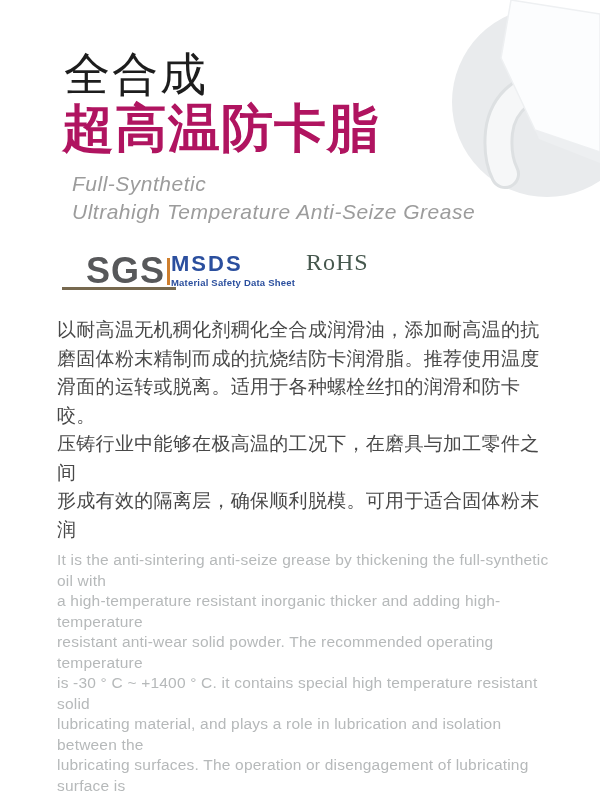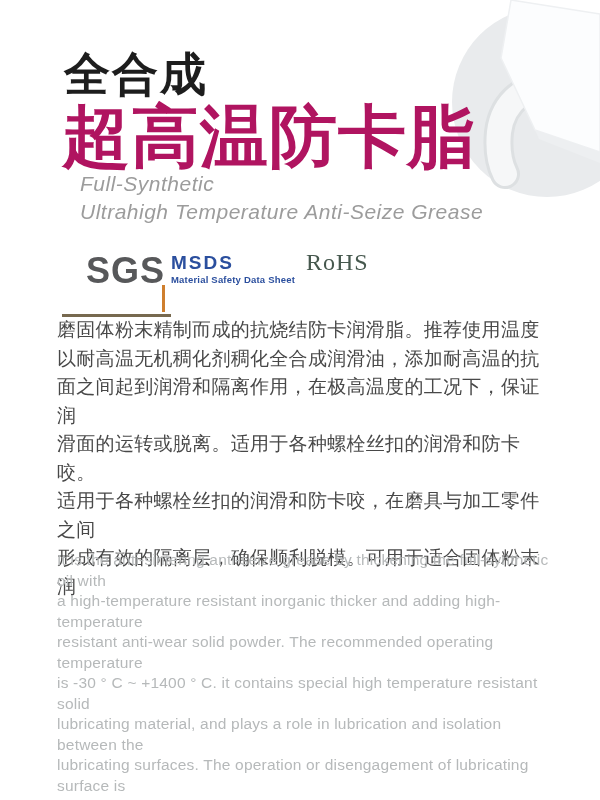--- a/index.html
+++ b/index.html
@@ -21,51 +21,51 @@
     background:#ffffff;
     position:relative;
     overflow:hidden;
     font-family:"Liberation Sans", sans-serif;
   }
   .product-photo{
     position:absolute;left:415px;top:0;width:185px;height:215px;
   }
   .title-cn-1{
     position:absolute;left:64px;top:50px;
-    font-size:46px;font-weight:700;letter-spacing:2px;
+    font-size:46px;font-weight:400;letter-spacing:2px;
     color:var(--title-black);line-height:1.05;
   }
   .title-cn-2{
     position:absolute;left:62px;top:101px;
-    font-size:68px;font-weight:700;letter-spacing:1px;
+    font-size:52px;font-weight:700;letter-spacing:1px;
     color:var(--accent-magenta);line-height:1.05;
   }
   .subtitle-en{
-    position:absolute;left:80px;top:170px;
+    position:absolute;left:72px;top:170px;
     font-style:italic;font-size:21px;line-height:28px;
     color:var(--subtitle-gray);letter-spacing:0.5px;
   }
   .certs{position:absolute;left:0;top:0;width:600px;height:0;}
   .cert-sgs{
     position:absolute;left:62px;top:257px;
     padding:0 6px 2px 24px;
     border-bottom:3px solid var(--sgs-line-brown);
-    display:flex;align-items:flex-end;flex-direction:column;
+    display:flex;align-items:flex-end;
   }
   .cert-sgs .sgs-text{
     font-size:36px;font-weight:700;letter-spacing:1px;
     color:var(--sgs-gray);line-height:0.78;
   }
   .cert-sgs .sgs-tick{
     width:3px;height:27px;background:var(--sgs-accent-orange);
     margin-left:2px;
   }
   .cert-msds{position:absolute;left:171px;top:253px;width:120px;}
   .cert-msds .msds-text{
-    font-size:19px;font-weight:700;letter-spacing:2px;
+    font-size:22px;font-weight:700;letter-spacing:2px;
     color:var(--msds-blue);line-height:1.0;
   }
   .cert-msds .msds-caption{
     font-size:9.5px;font-weight:700;letter-spacing:0.2px;
     color:var(--msds-blue);margin-top:2px;white-space:nowrap;
   }
   .cert-rohs{
     position:absolute;left:306px;top:250px;
     font-family:"Liberation Serif", serif;
     font-size:24px;font-weight:400;letter-spacing:1px;
@@ -116,25 +116,24 @@
   <div class="cert-msds">
     <div class="msds-text">MSDS</div>
     <div class="msds-caption">Material Safety Data Sheet</div>
   </div>
   <div class="cert-rohs">
     <span>RoHS</span>
   </div>
 </div>
 
 <div class="desc-cn">
+  <div>以耐高温无机稠化剂稠化全合成润滑油，添加耐高温的抗</div>
   <div>磨固体粉末精制而成的抗烧结防卡润滑脂。推荐使用温度</div>
-  <div>以耐高温无机稠化剂稠化全合成润滑油，添加耐高温的抗</div>
-  <div>面之间起到润滑和隔离作用，在极高温度的工况下，保证润</div>
   <div>滑面的运转或脱离。适用于各种螺栓丝扣的润滑和防卡咬。</div>
-  <div>适用于各种螺栓丝扣的润滑和防卡咬，在磨具与加工零件之间</div>
+  <div>压铸行业中能够在极高温的工况下，在磨具与加工零件之间</div>
   <div>形成有效的隔离层，确保顺利脱模。可用于适合固体粉末润</div>
 </div>
 
 <div class="desc-en">
   <div>It is the anti-sintering anti-seize grease by thickening the full-synthetic oil with</div>
   <div>a high-temperature resistant inorganic thicker and adding high-temperature</div>
   <div>resistant anti-wear solid powder. The recommended operating temperature</div>
   <div>is -30 ° C ~ +1400 ° C. it contains special high temperature resistant solid</div>
   <div>lubricating material, and plays a role in lubrication and isolation between the</div>
   <div>lubricating surfaces. The operation or disengagement of lubricating surface is</div>

